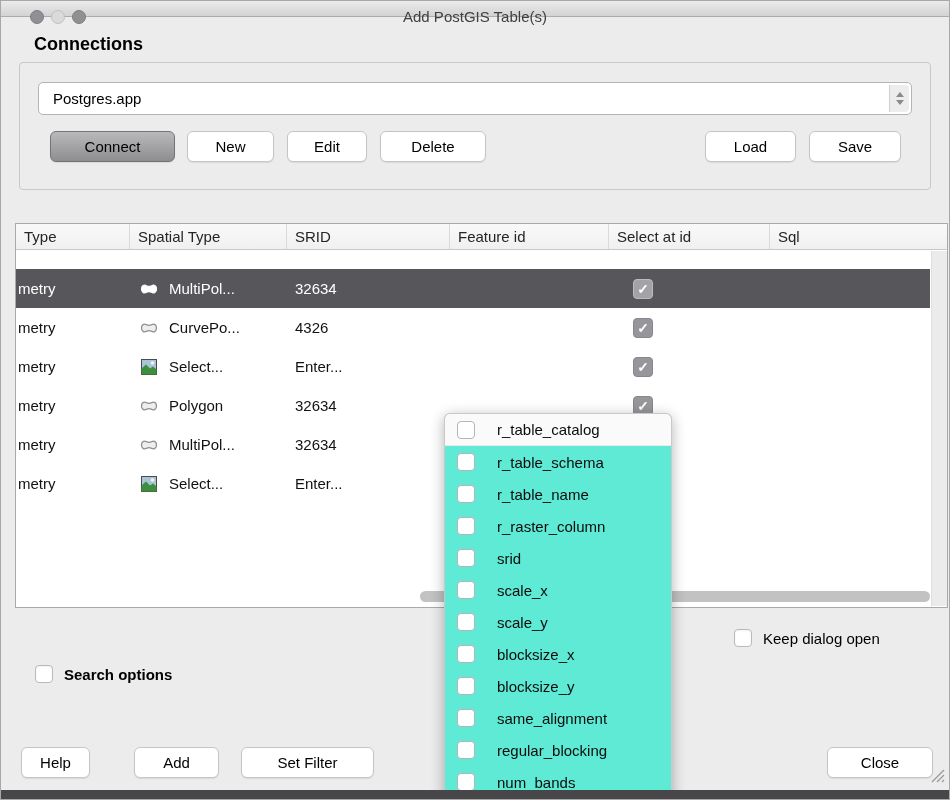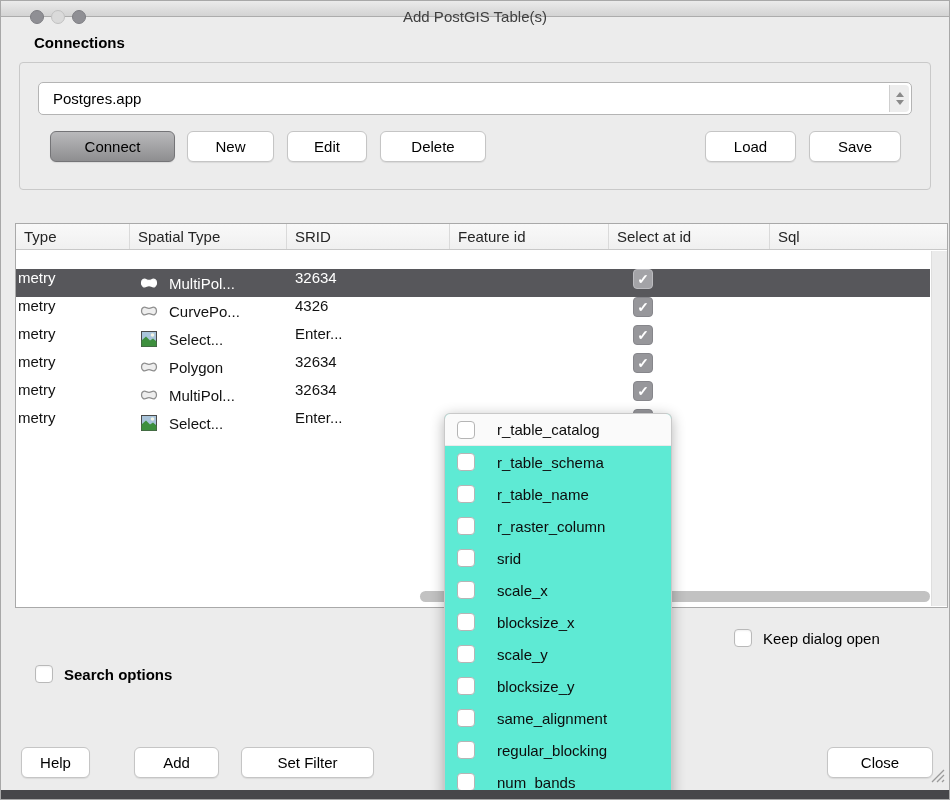--- a/index.html
+++ b/index.html
@@ -9,21 +9,21 @@
   
   .titlebar { position:absolute; top:0; left:0; right:0; height:16px;
     background:linear-gradient(#ebebeb,#d3d3d3); border-bottom:1px solid #acacac; }
   .lights { position:absolute; left:29px; top:9px; display:flex; gap:7px; }
   .light { width:14px; height:14px; border-radius:50%; }
   .light-close,.light-zoom { background:#8f8f94; border:1px solid #7e7e83; }
   .light-min { background:#dadada; border:1px solid #c1c1c1; }
   .title { text-align:center; line-height:31px; font-size:15px; color:#3f3f3f; font-weight:500; }
 
   
-  .connections-label { position:absolute; left:33px; top:33px; font-size:15px; font-weight:bold; color:#000; }
+  .connections-label { position:absolute; left:33px; top:33px; font-size:18px; font-weight:bold; color:#000; }
   .groupbox { position:absolute; left:18px; top:61px; width:912px; height:128px;
     border:1px solid #c9c9c9; border-radius:4px; }
   .combo { position:absolute; left:18px; top:19px; width:874px; height:33px;
     background:#fff; border:1px solid #b4b4b4; border-radius:5px; }
   .combo-text { line-height:31px; padding-left:14px; font-size:15px; color:#000; }
   .stepper { position:absolute; right:2px; top:2px; bottom:2px; width:20px; background:#ededed;
     border-left:1px solid #cfcfcf; border-radius:0 4px 4px 0;
     display:flex; flex-direction:column; align-items:center; justify-content:center; gap:3px; }
   .tri-up { width:0; height:0; border-left:4px solid transparent; border-right:4px solid transparent; border-bottom:5px solid #8a8a8a; }
   .tri-down { width:0; height:0; border-left:4px solid transparent; border-right:4px solid transparent; border-top:5px solid #8a8a8a; }
@@ -40,21 +40,21 @@
 
   
   .table { position:absolute; left:14px; top:222px; width:933px; height:385px;
     background:#fff; border:1px solid #a9a9a9; }
   .thead { height:26px; display:flex; background:linear-gradient(#f9f9f9,#f0f0f0); border-bottom:1px solid #c8c8c8; }
   .th { font-size:15px; color:#252525; line-height:25px; padding-left:8px; border-right:1px solid #dadada; overflow:hidden; white-space:nowrap; }
   .h-type{width:114px;} .h-spatial{width:157px;} .h-srid{width:163px;}
   .h-fid{width:159px;} .h-sel{width:161px;} .h-sql{flex:1; border-right:none;}
   .rows { width:914px; }
   .gap-row { height:19px; background:#fff; }
-  .trow { height:28px; display:flex; font-size:15px; color:#121212; }
+  .trow { height:39px; display:flex; align-items:center; font-size:15px; color:#121212; }
   .trow.selected { background:#57575b; color:#fff; }
   .cell { overflow:hidden; white-space:nowrap; }
   .col-type { width:114px; padding-left:2px; }
   .col-spatial { width:157px; display:flex; align-items:center; gap:9px; padding-left:8px; }
   .col-srid { width:163px; padding-left:8px; }
   .col-fid { width:159px; }
   .col-sel { width:161px; padding-left:24px; }
   .col-sql { flex:1; }
   .geo-icon { display:inline-flex; width:22px; justify-content:center; }
   .gcheck { width:20px; height:20px; border-radius:4px; background:#97979b; border:1px solid #86868b;
@@ -278,25 +278,25 @@
     <div class="pitem">
       <span class="pcheck"></span>
       <span>srid</span>
     </div>
     <div class="pitem">
       <span class="pcheck"></span>
       <span>scale_x</span>
     </div>
     <div class="pitem">
       <span class="pcheck"></span>
+      <span>scale_y</span>
+    </div>
+    <div class="pitem">
+      <span class="pcheck"></span>
       <span>blocksize_x</span>
-    </div>
-    <div class="pitem">
-      <span class="pcheck"></span>
-      <span>scale_y</span>
     </div>
     <div class="pitem">
       <span class="pcheck"></span>
       <span>blocksize_y</span>
     </div>
     <div class="pitem">
       <span class="pcheck"></span>
       <span>same_alignment</span>
     </div>
     <div class="pitem">

